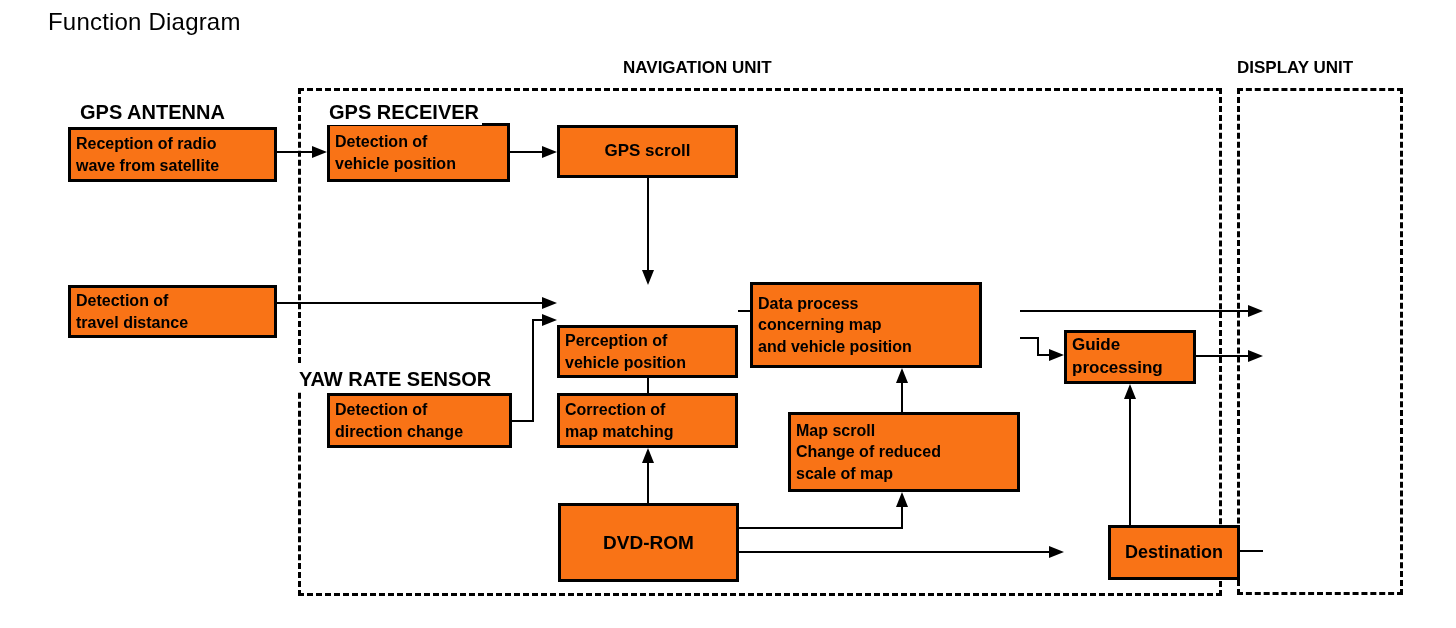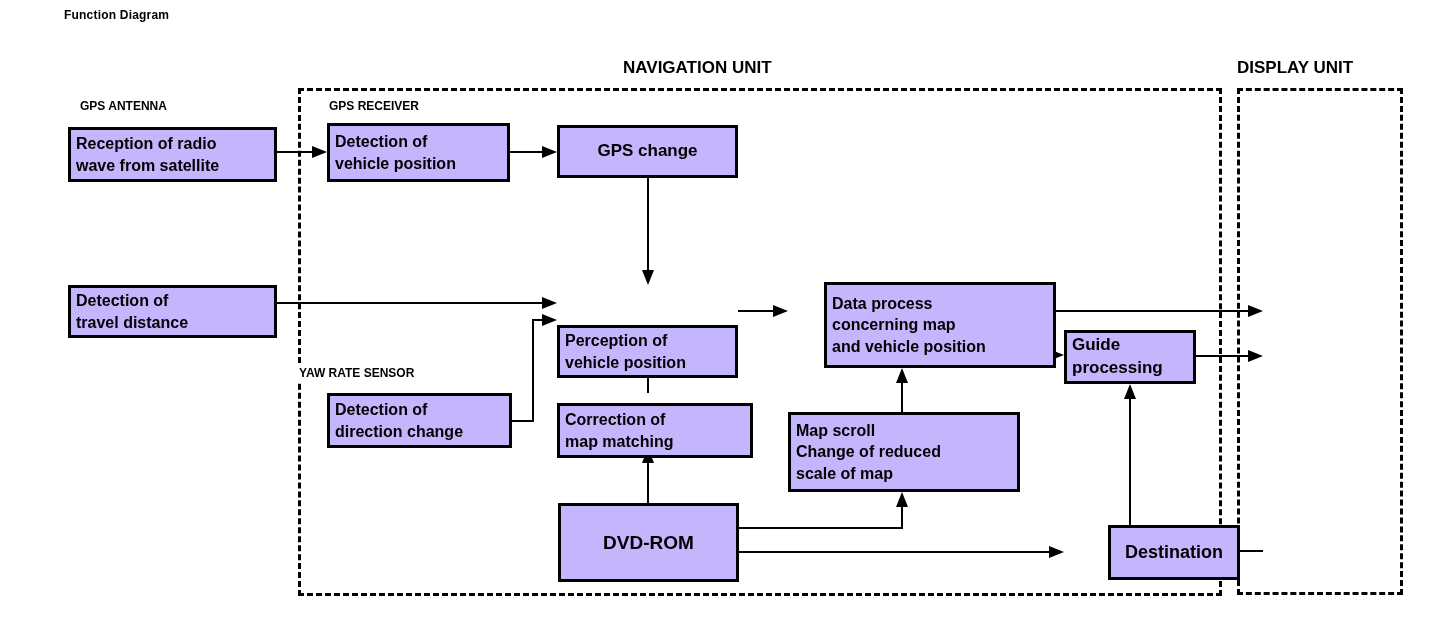--- a/index.html
+++ b/index.html
@@ -11,44 +11,43 @@
   .canvas {
     position: relative;
     width: 1456px;
     height: 628px;
     background: #ffffff;
     overflow: hidden;
   }
   .page-title {
     position: absolute;
     left: 48px; top: 8px;
-    font-size: 12px;
-    font-weight: bold;
+    font-size: 24px;
+    font-weight: normal;
     letter-spacing: 0.2px;
-    margin-left: 16px;
   }
   .section-label {
     position: absolute;
-    font-size: 12px;
+    font-size: 20px;
     font-weight: bold;
     white-space: pre-line;
     line-height: 1.3;
     z-index: 3;
     background: #fff;
     padding: 0 3px;
   }
   .dashed-box {
     position: absolute;
     border: 3px dashed #000;
     z-index: 0;
   }
   .node {
     position: absolute;
     border: 3px solid #000;
-    background: #c4b5fd;
+    background: #f97316;
     font-size: 16px;
     font-weight: bold;
     line-height: 1.35;
     white-space: pre-line;
     padding: 14px 5px;
     z-index: 2;
     display: flex;
     align-items: center;
   }
   .node.center { justify-content: center; text-align: center; }
@@ -73,31 +72,31 @@
   <div class="section-label" style="left:620px; top:57px; font-size:17px;">NAVIGATION UNIT</div>
   <div class="section-label" style="left:1234px; top:57px; font-size:17px;">DISPLAY UNIT</div>
   <div class="section-label" style="left:77px; top:99px;">GPS ANTENNA</div>
   <div class="section-label" style="left:326px; top:99px;">GPS RECEIVER</div>
   <div class="section-label" style="left:296px; top:366px;">YAW RATE SENSOR</div>
 
   <div class="node" style="left:68px; top:127px; width:209px; height:55px;">Reception of radio
 wave from satellite</div>
   <div class="node" style="left:327px; top:123px; width:183px; height:59px;">Detection of
 vehicle position</div>
-  <div class="node center" style="left:557px; top:125px; width:181px; height:53px; font-size:17px;">GPS change</div>
+  <div class="node center" style="left:557px; top:125px; width:181px; height:53px; font-size:17px;">GPS scroll</div>
   <div class="node" style="left:68px; top:285px; width:209px; height:53px;">Detection of
 travel distance</div>
   <div class="node" style="left:557px; top:285px; width:181px; height:53px;margin-top:40px;">Perception of
 vehicle position</div>
-  <div class="node" style="left:824px; top:282px; width:232px; height:86px;">Data process
+  <div class="node" style="left:750px; top:282px; width:232px; height:86px;">Data process
 concerning map
 and vehicle position</div>
   <div class="node" style="left:327px; top:393px; width:185px; height:55px;">Detection of
 direction change</div>
-  <div class="node" style="left:557px; top:403px; width:196px; height:55px;">Correction of
+  <div class="node" style="left:557px; top:393px; width:181px; height:55px;">Correction of
 map matching</div>
   <div class="node" style="left:788px; top:412px; width:232px; height:80px;">Map scroll
 Change of reduced
 scale of map</div>
   <div class="node center" style="left:558px; top:503px; width:181px; height:79px; font-size:19px;">DVD-ROM</div>
   <div class="node" style="left:1064px; top:330px; width:132px; height:54px; font-size:17px;">Guide
 processing</div>
   <div class="node center" style="left:1108px; top:525px; width:132px; height:55px; font-size:18px;">Destination</div>
 
   <div class="hline" style="left:277px; top:151px; width:38px;"></div>

